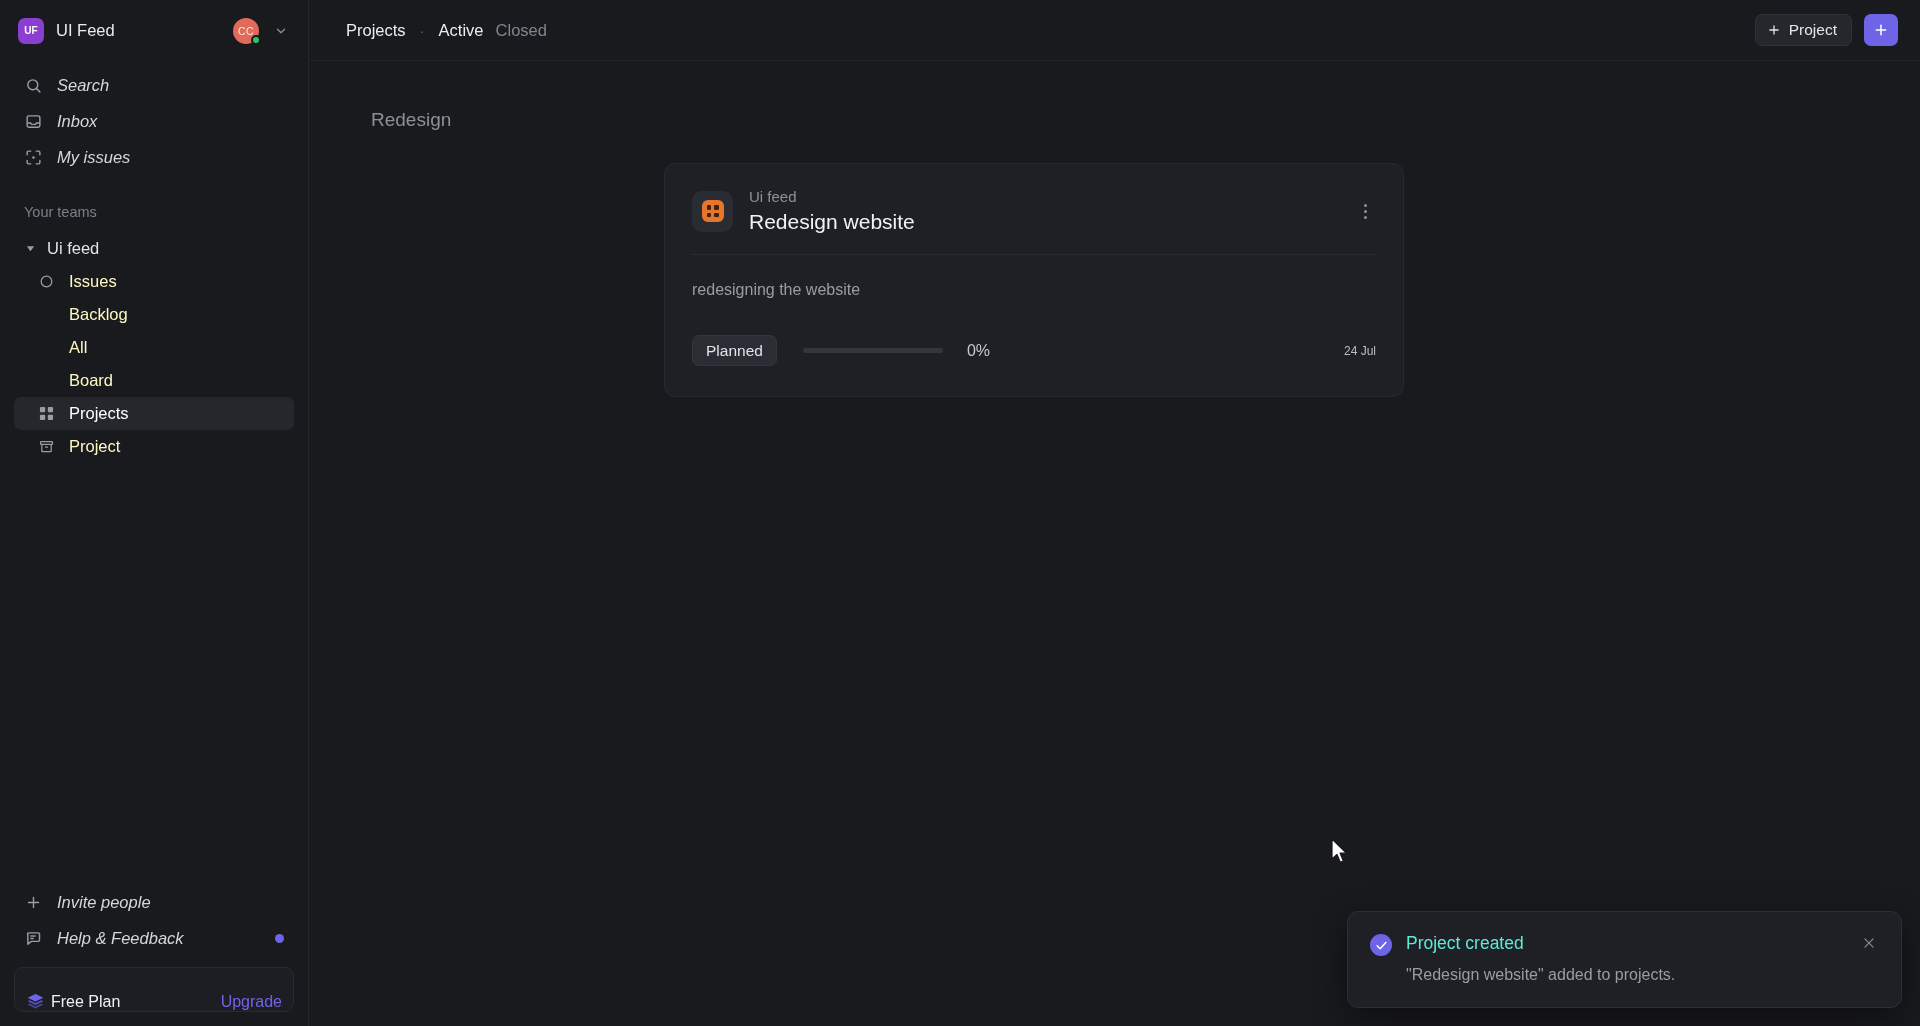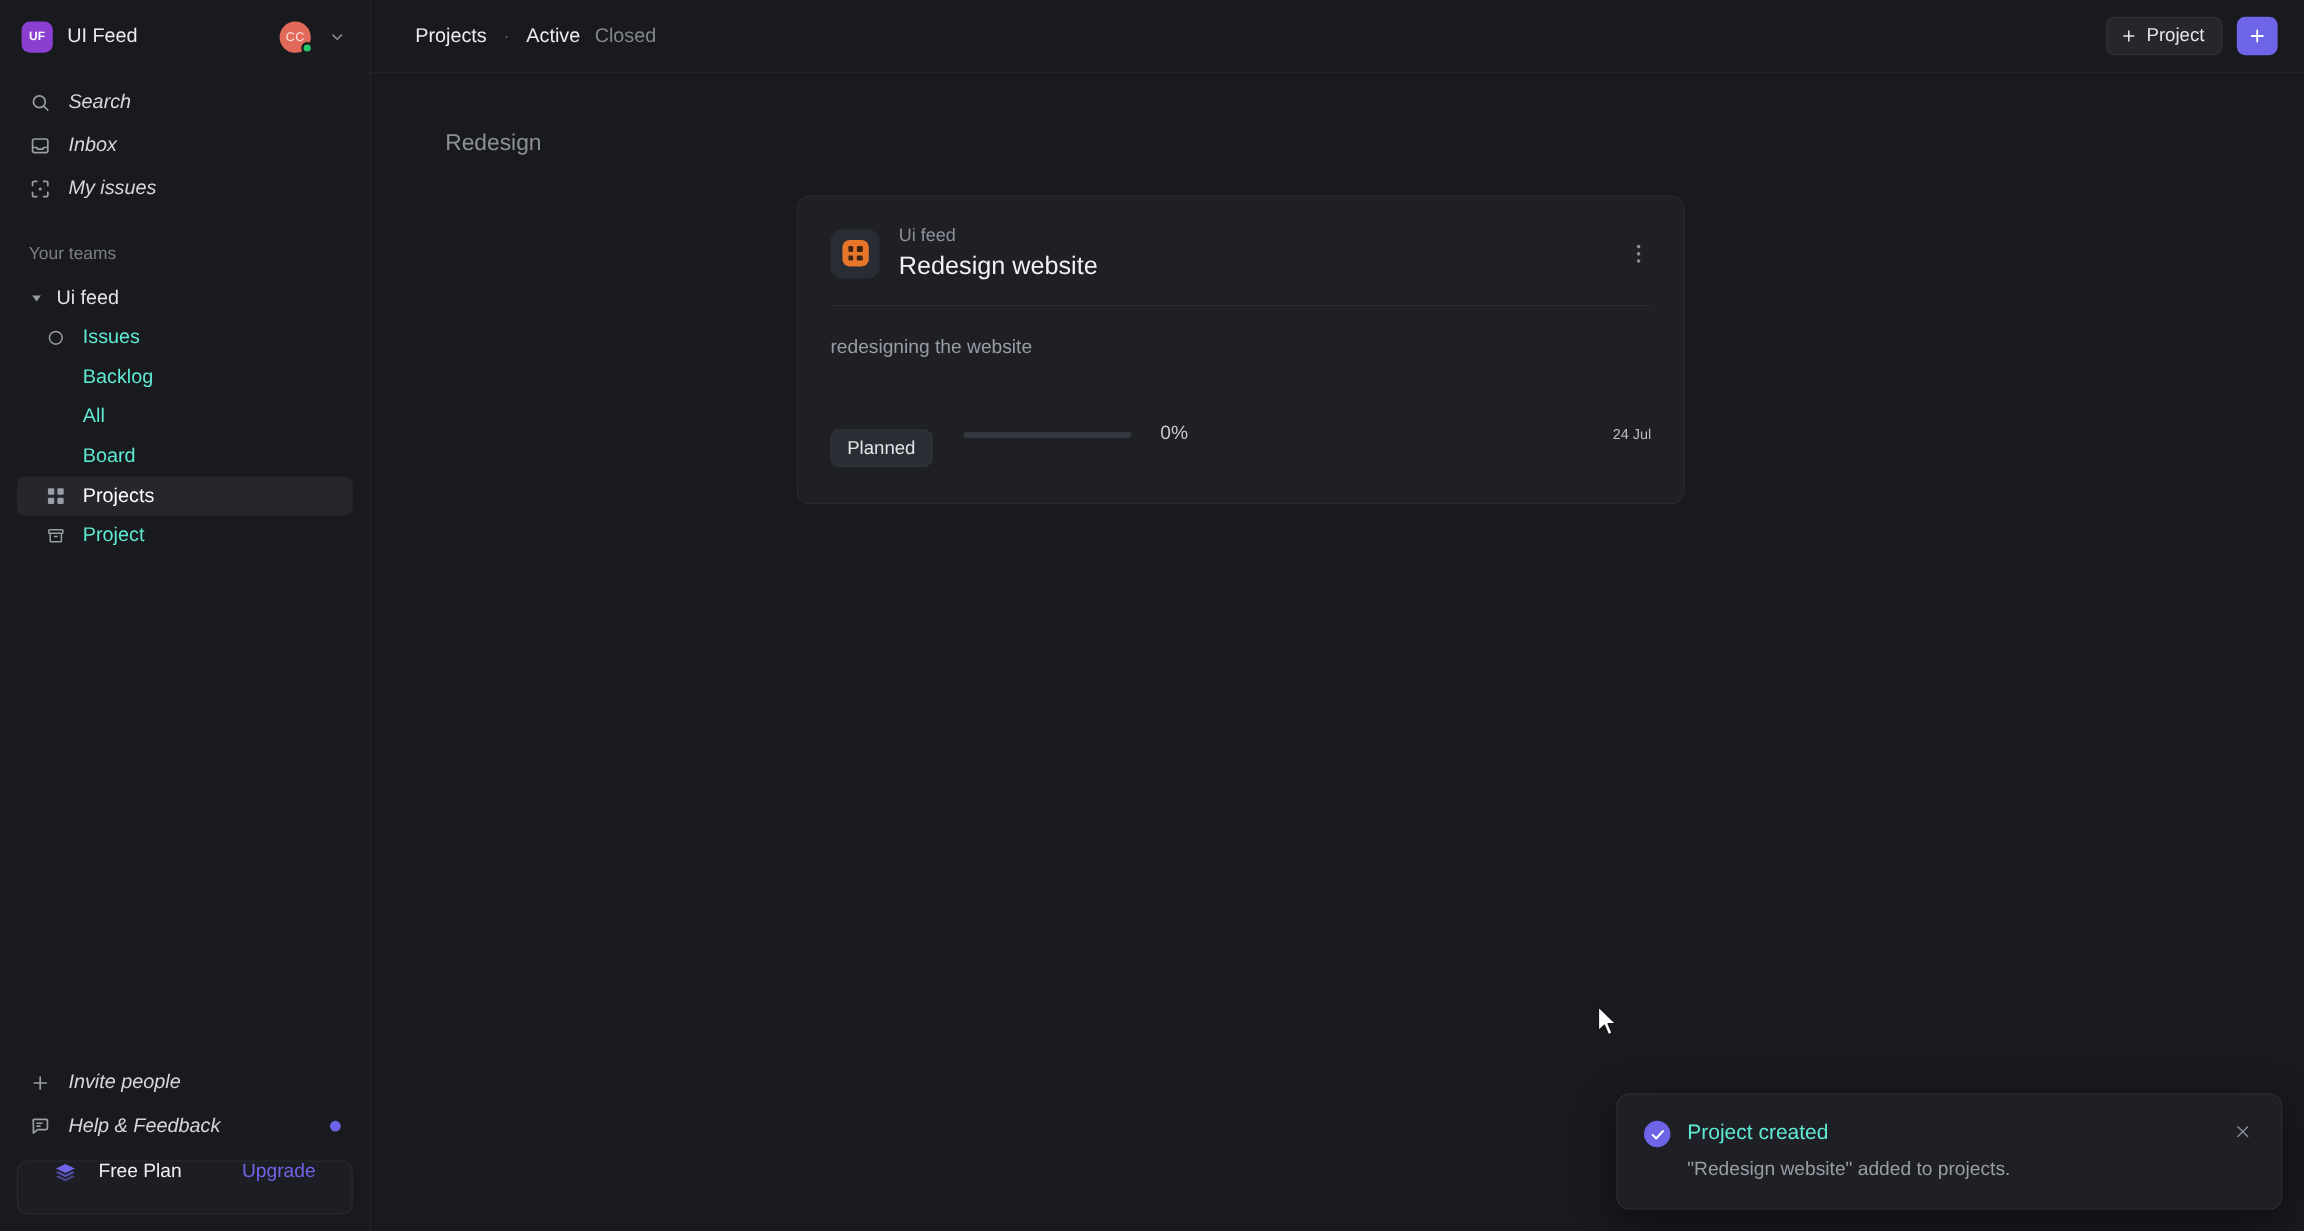--- a/index.html
+++ b/index.html
@@ -122,21 +122,21 @@
     display:flex; align-items:center; justify-content:center;
     color: #9b9da5;
   }
 
   .sub-item {
     height: 33px;
     display: flex; align-items: center; gap: 14px;
     padding: 0 10px 0 24px;
     border-radius: 7px;
     font-size: 16.5px;
-    color: #5eead4;
+    color: #fef9c3;
     cursor: pointer;
     white-space: nowrap;
   }
   .sub-item .ico {
     width: 17px; height: 17px; flex: 0 0 17px;
     display: flex; align-items: center; justify-content: center;
     color: #9b9da5;
   }
   .sub-item .ico.blank { visibility: hidden; }
   .sub-item.active { background: #26272d; color: #ffffff; }
@@ -145,23 +145,23 @@
 
   .sb-bottom { padding: 0 14px 14px 14px; }
 
   .plan-card {
     margin-top: 11px;
     height: 45px;
     border: 1px solid #2a2b31;
     border-radius: 9px;
     background: #1d1e23;
     display: flex;
-    align-items: flex-start;
-    padding: 0 30px;
-    gap: 18px;
+    align-items: flex-end;
+    padding: 0 11px;
+    gap: 6px;
   }
   .plan-name { font-size: 16px; color: #f0f0f2; font-weight: 500; flex: 1; }
   .plan-upgrade { font-size: 16px; color: #6e64e8; cursor: pointer; font-weight: 400; }
   .stack-ico { width: 19px; height: 19px; flex: 0 0 19px; color: #6e64e8; display:flex; align-items:center;}
 
   .blue-dot {
     width: 9px; height: 9px; border-radius: 50%;
     background: #6e64e8; flex: 0 0 9px;
   }
 
@@ -295,21 +295,20 @@
     height: 31px;
     background: #2b2d34;
     border: 1px solid #34363e;
     border-radius: 7px;
     display: flex; align-items: center;
     padding: 0 13px;
     font-size: 15.5px;
     color: #e2e3e7;
     cursor: pointer;
     white-space: nowrap;
-    margin-top: 23px;
   }
   .progress-track {
     width: 140px;
     height: 5px;
     background: #34363e;
     border-radius: 3px;
     margin-left: 26px;
     overflow: hidden;
   }
   .progress-fill { height: 100%; background: #6e64e8; border-radius: 3px; }

